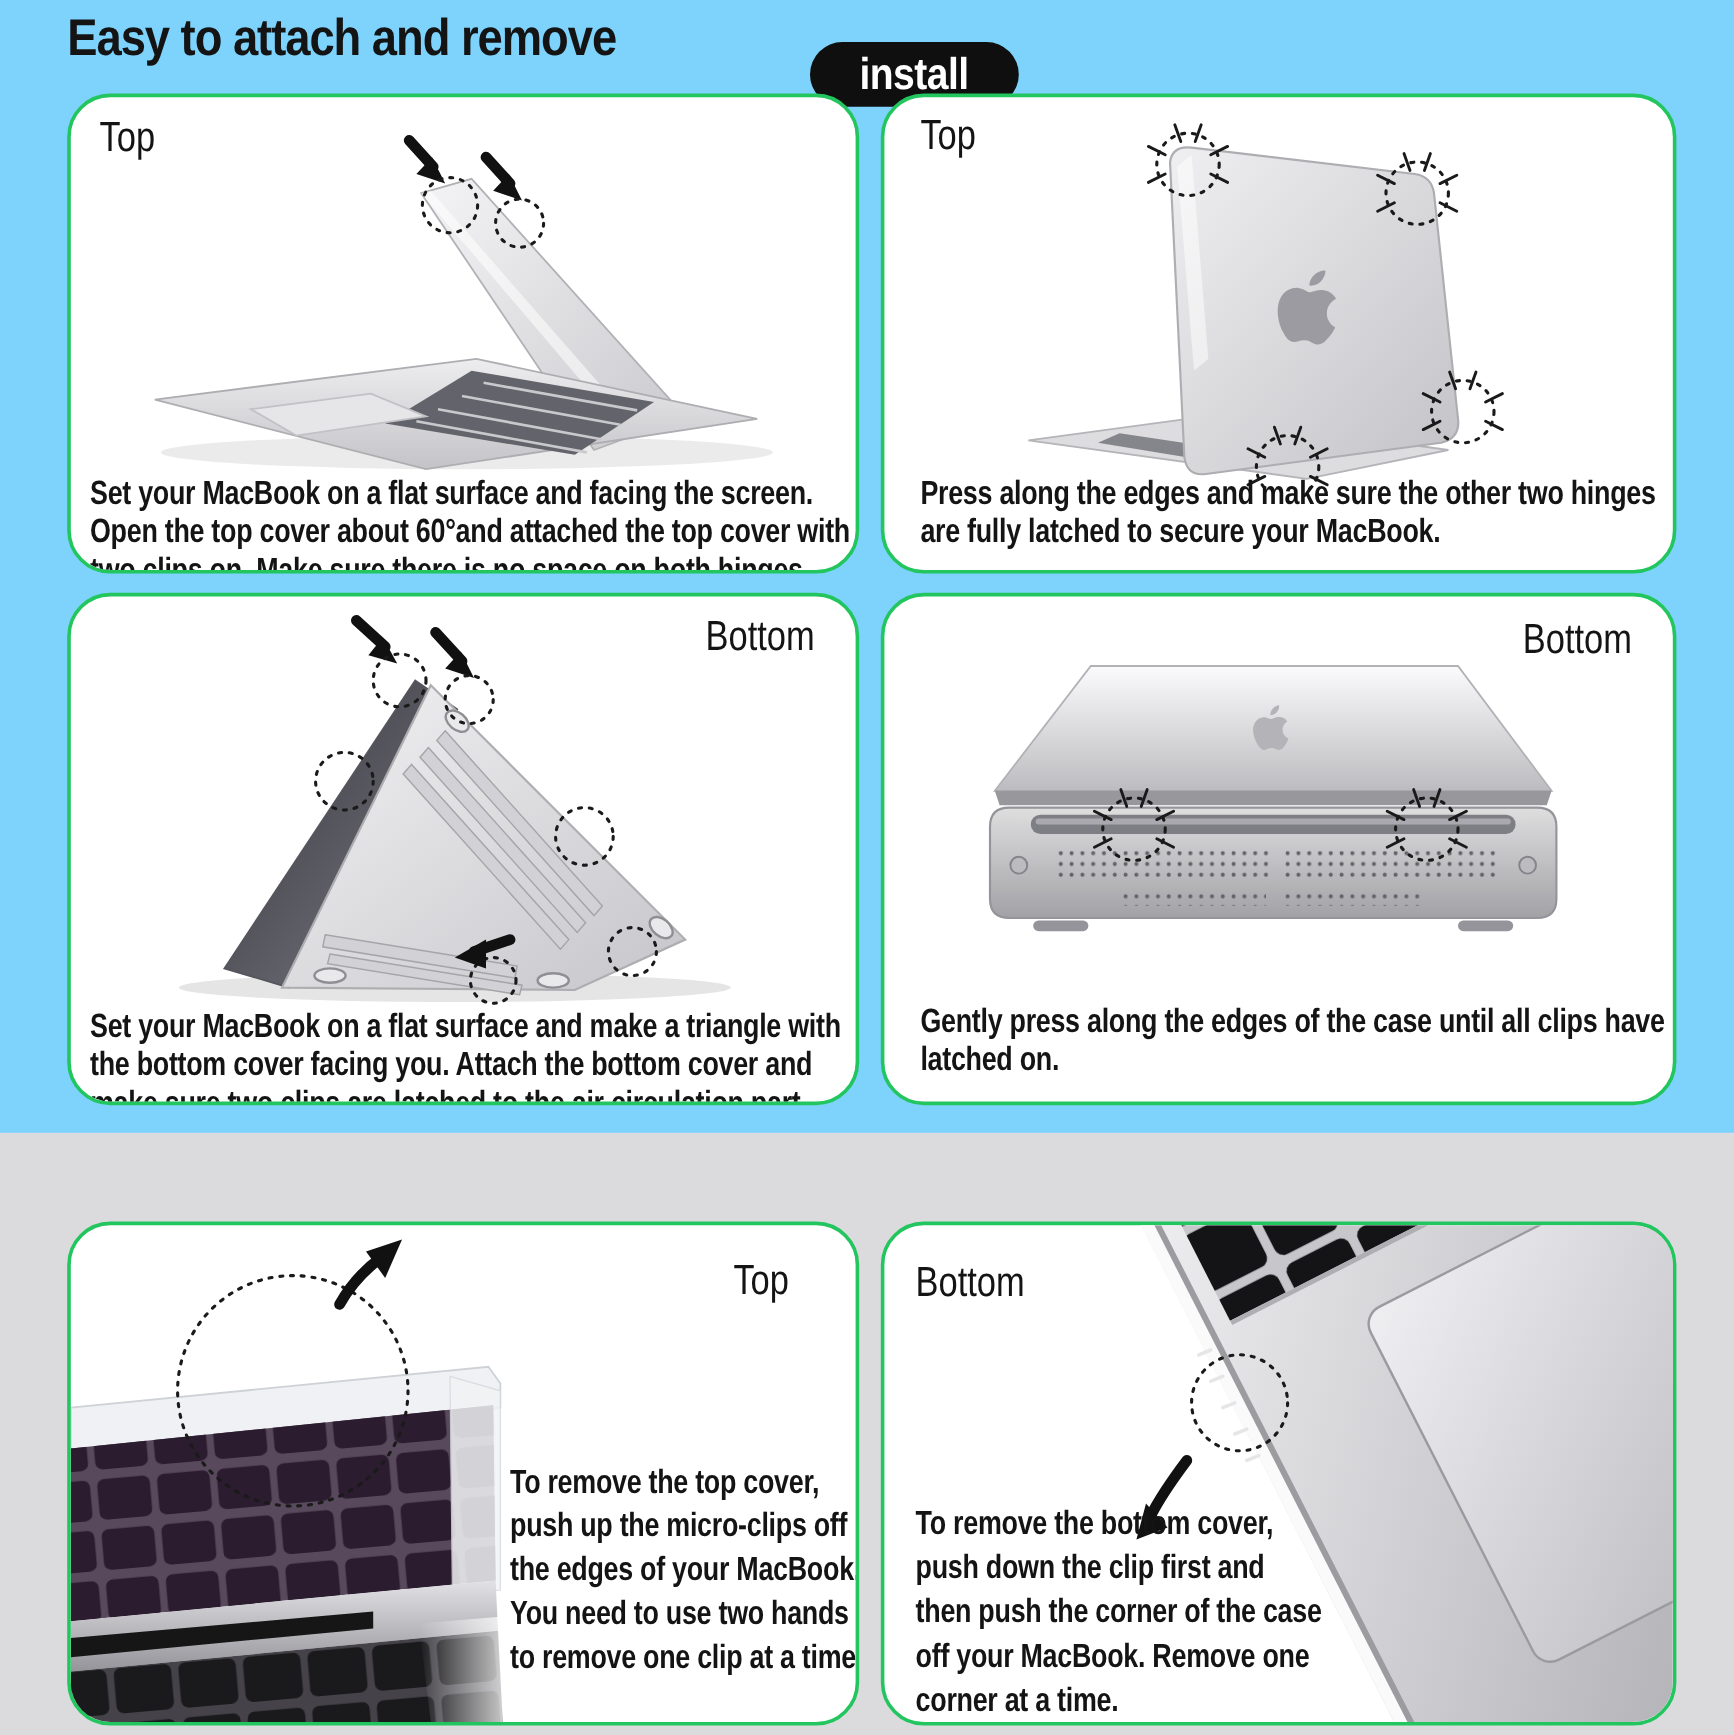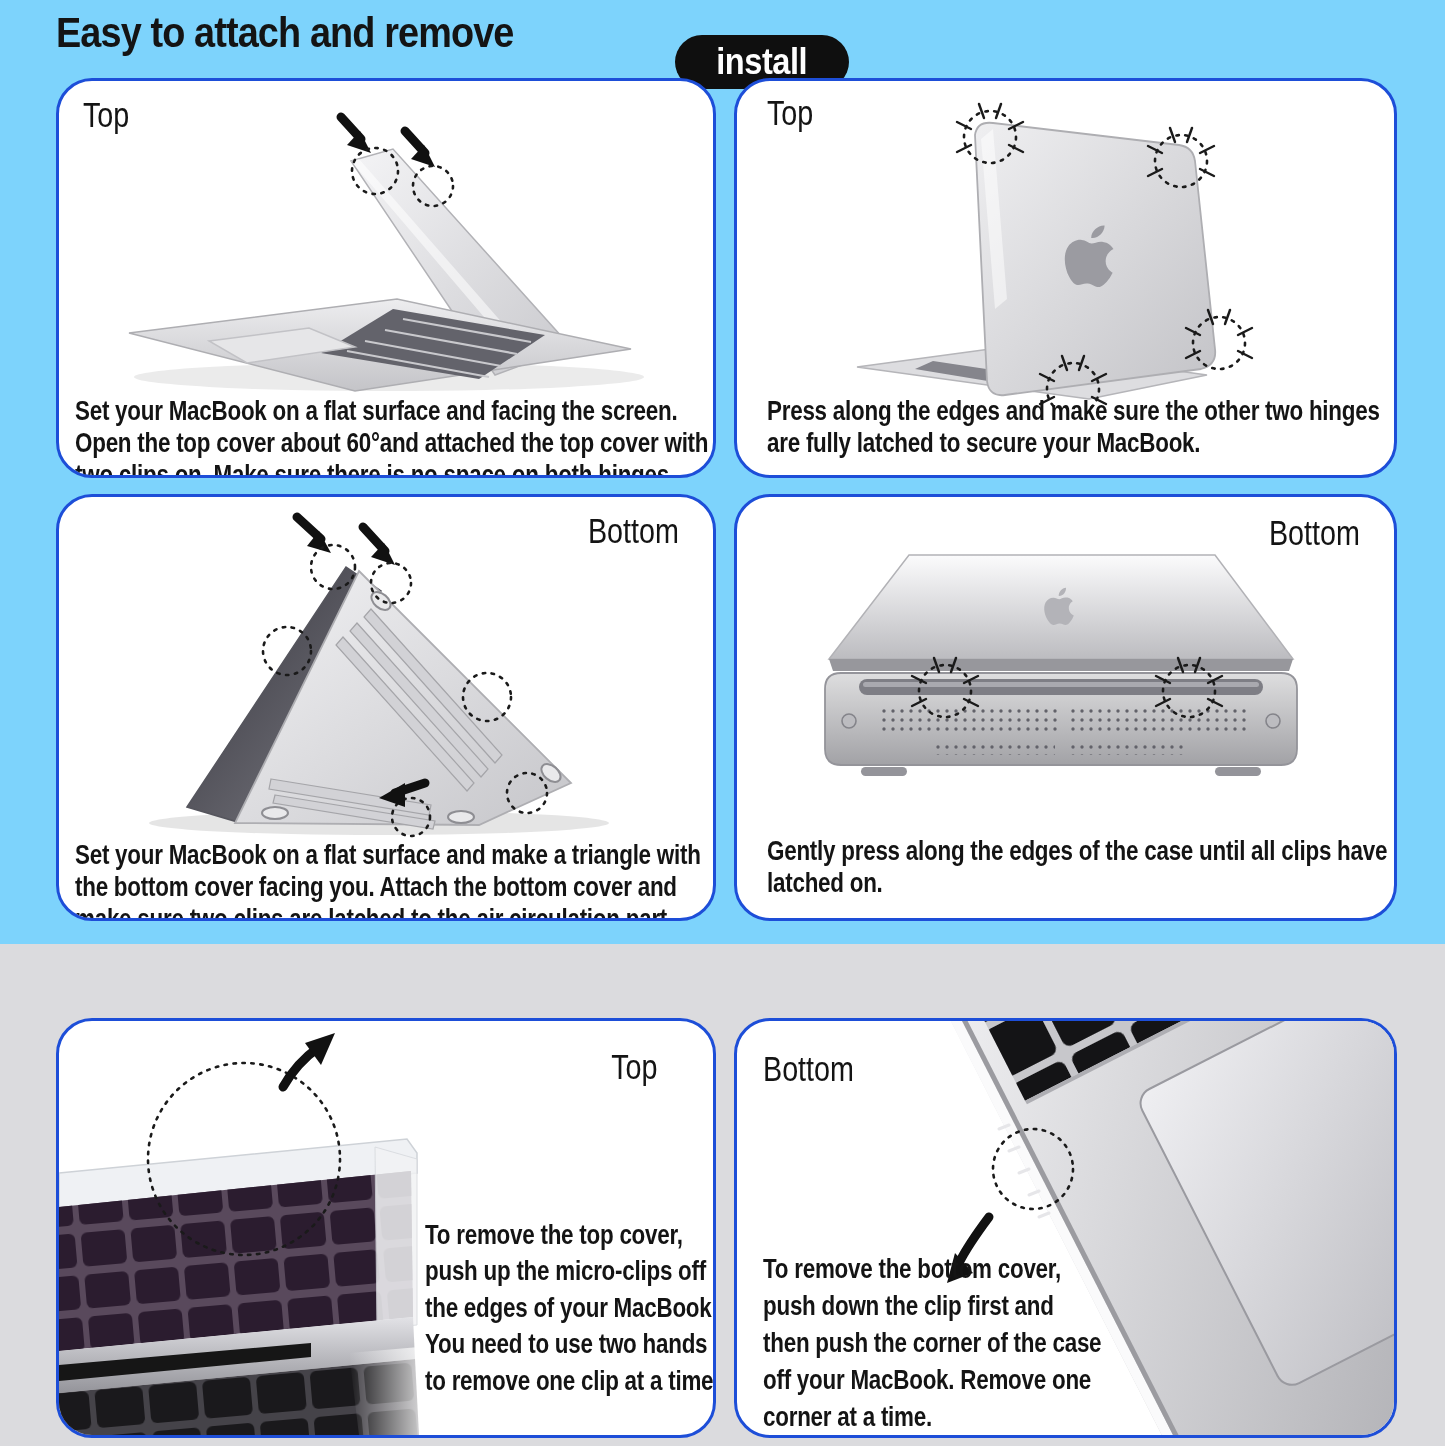--- a/index.html
+++ b/index.html
@@ -6,21 +6,21 @@
   .canvas{position:relative;width:1445px;height:1446px;background:#7dd3fc;overflow:hidden;
           font-family:"Liberation Sans",sans-serif;color:#141414;}
   .page-title{position:absolute;left:56px;top:8px;font-size:43px;font-weight:700;
               letter-spacing:-1px;transform:scaleX(.88);transform-origin:0 0;white-space:nowrap;}
   .pill{position:absolute;background:#0f0f0f;color:#fff;border-radius:28px;
         display:flex;align-items:center;justify-content:center;}
   .pill span{font-size:37px;font-weight:700;transform:scaleX(.88);letter-spacing:-.5px;}
   .pill-install{left:675px;top:12px;width:174px;height:54px;margin-top:23px;}
   .pill-remove{left:625px;top:956px;width:194px;height:54px;}
   .band{position:absolute;left:0;top:944px;width:1445px;height:502px;background:#dbdbde;}
-  .panel{position:absolute;background:#fff;border:3px solid #1d4ed8;border-radius:36px;
+  .panel{position:absolute;background:#fff;border:3px solid #22c55e;border-radius:36px;
          box-sizing:border-box;overflow:hidden;text-decoration:underline;}
   .pA{left:56px;top:78px;width:660px;height:400px;}
   .pB{left:734px;top:78px;width:663px;height:400px;}
   .pC{left:56px;top:494px;width:660px;height:427px;}
   .pD{left:734px;top:494px;width:663px;height:427px;}
   .pE{left:56px;top:1018px;width:660px;height:420px;}
   .pF{left:734px;top:1018px;width:663px;height:420px;}
   .plabel{position:absolute;font-size:35px;font-weight:400;letter-spacing:0;
           transform:scaleX(.82);white-space:nowrap;}
   .plabel.tl{transform-origin:0 0;}

